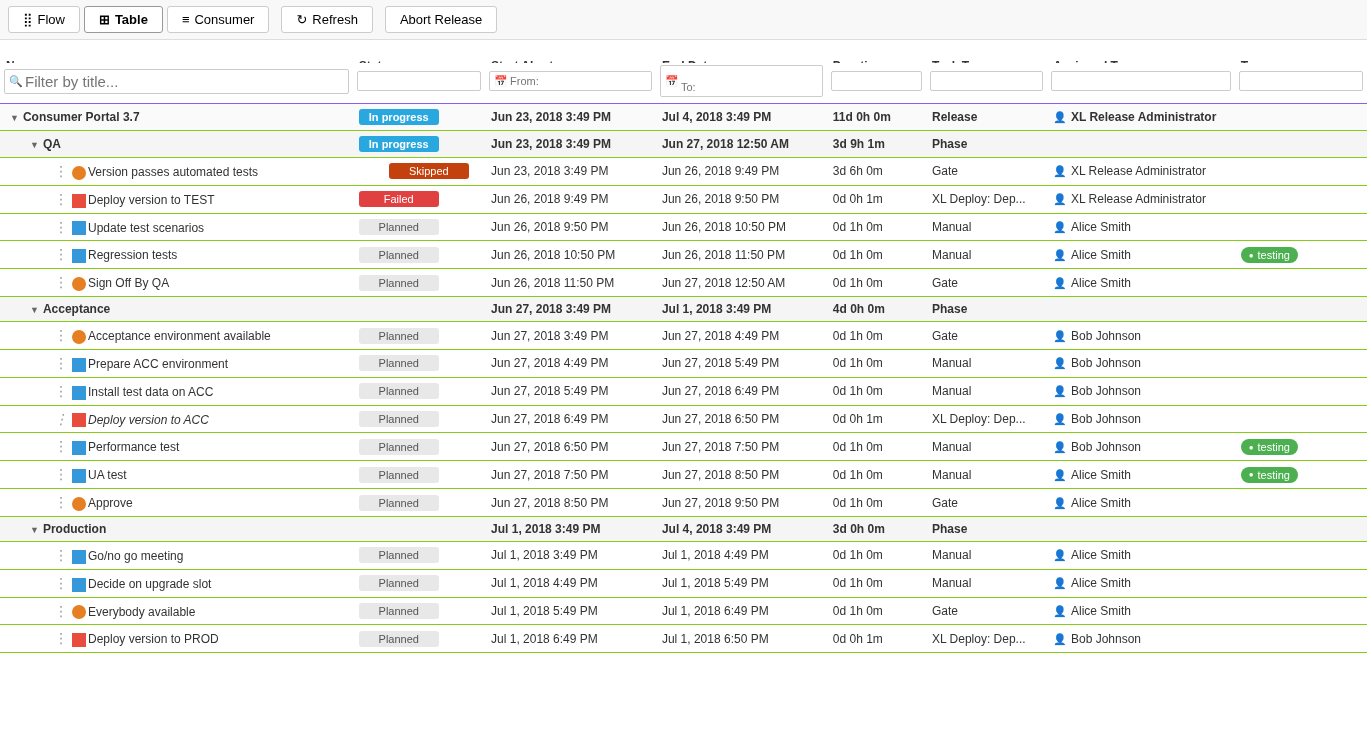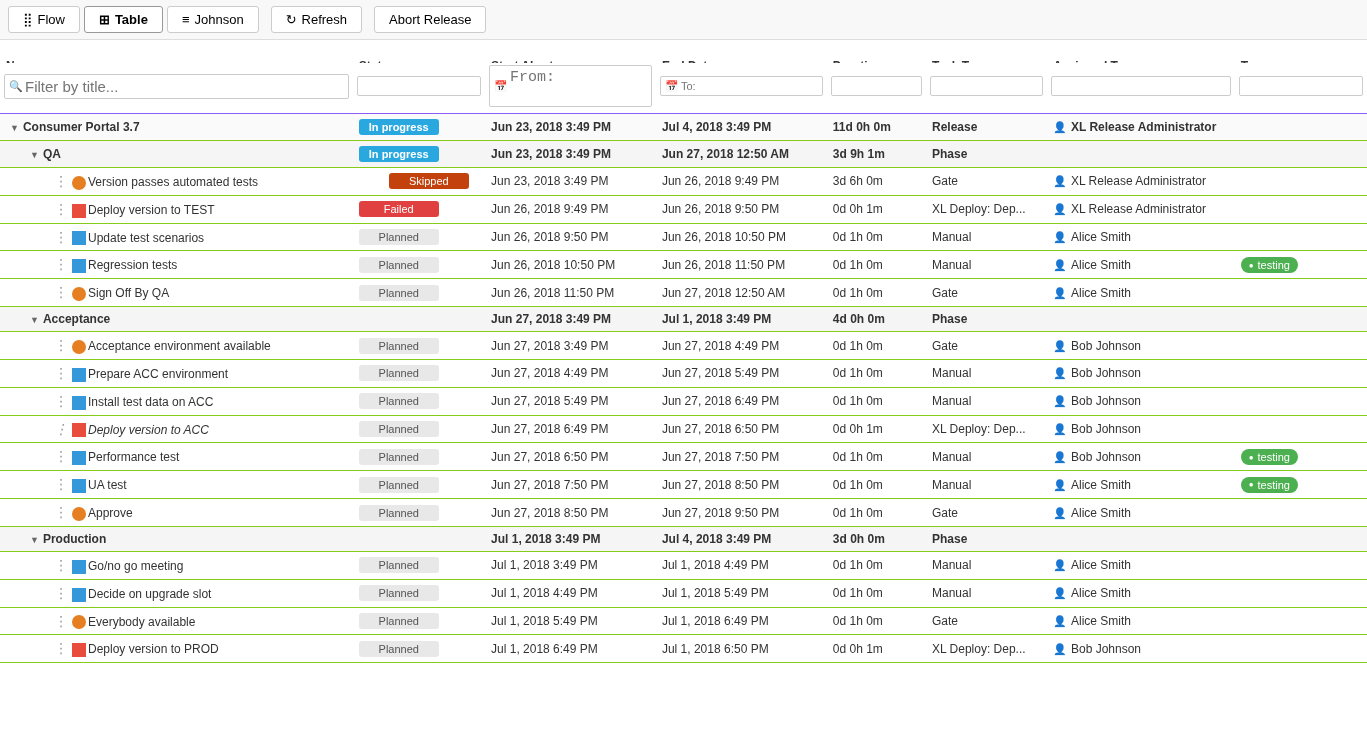--- a/index.html
+++ b/index.html
@@ -180,21 +180,21 @@
     <button class="toolbar-btn">
       <span style="font-size:13px;">⣿</span>
       <span>Flow</span>
     </button>
     <button class="toolbar-btn active">
       <span style="font-size:13px;">⊞</span>
       <span>Table</span>
     </button>
     <button class="toolbar-btn">
       <span style="font-size:13px;">≡</span>
-      <span>Johnson</span>
+      <span>Consumer</span>
     </button>
     <button class="toolbar-btn" style="margin-left:8px;">
       <span style="font-size:13px;">↻</span>
       <span>Refresh</span>
     </button>
     <button class="toolbar-btn-abort">
       <span>Abort Release</span>
     </button>
   </div>
 </div>
@@ -218,27 +218,27 @@
             <span class="search-icon">🔍</span>
             <input type="text" placeholder="Filter by title..." style="">
           </div>
         </th>
         <th class="col-status">
           <input type="text" style="width: 100%; padding: 3px 5px; border: 1px solid rgb(204, 204, 204); border-radius: 2px; font-size: 11px;">
         </th>
         <th class="col-start">
           <div class="date-filter-wrap">
             <span class="cal-icon">📅</span>
-            <input type="text" style="width: 100%; padding: 3px 5px 20px 20px; border: 1px solid rgb(204, 204, 204); border-radius: 2px; font-size: 15px; font-family: Liberation Mono, monospace;" placeholder="From:">
+            <input type="text" style="width: 100%; padding: 3px 5px 3px 20px; border: 1px solid rgb(204, 204, 204); border-radius: 2px; font-size: 11px;" placeholder="From:">
           </div>
         </th>
         <th class="col-end">
           <div class="date-filter-wrap">
             <span class="cal-icon">📅</span>
-            <input type="text" style="width: 100%; padding: 3px 5px 3px 20px; border: 1px solid rgb(204, 204, 204); border-radius: 2px; font-size: 11px;" placeholder="To:">
+            <input type="text" style="width: 100%; padding: 15px 5px 3px 20px; border: 1px solid rgb(204, 204, 204); border-radius: 2px; font-size: 11px;" placeholder="To:">
           </div>
         </th>
         <th class="col-duration">
           <input type="text" style="width: 100%; padding: 3px 5px; border: 1px solid rgb(204, 204, 204); border-radius: 2px; font-size: 11px;">
         </th>
         <th class="col-tasktype">
           <input type="text" style="width: 100%; padding: 3px 5px; border: 1px solid rgb(204, 204, 204); border-radius: 2px; font-size: 11px;">
         </th>
         <th class="col-assigned">
           <input type="text" style="width: 100%; padding: 3px 5px; border: 1px solid rgb(204, 204, 204); border-radius: 2px; font-size: 11px;">

